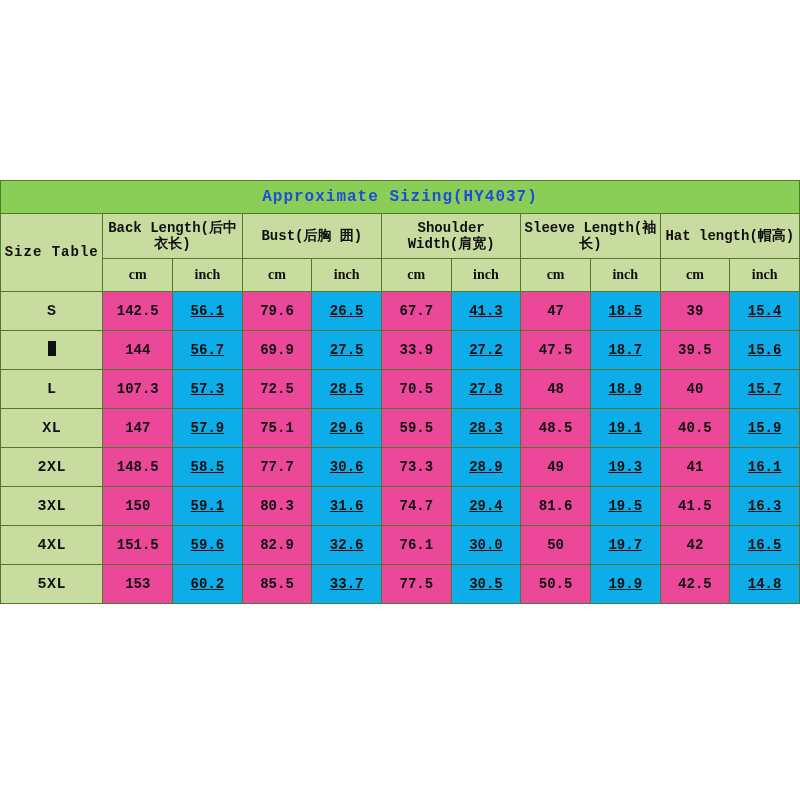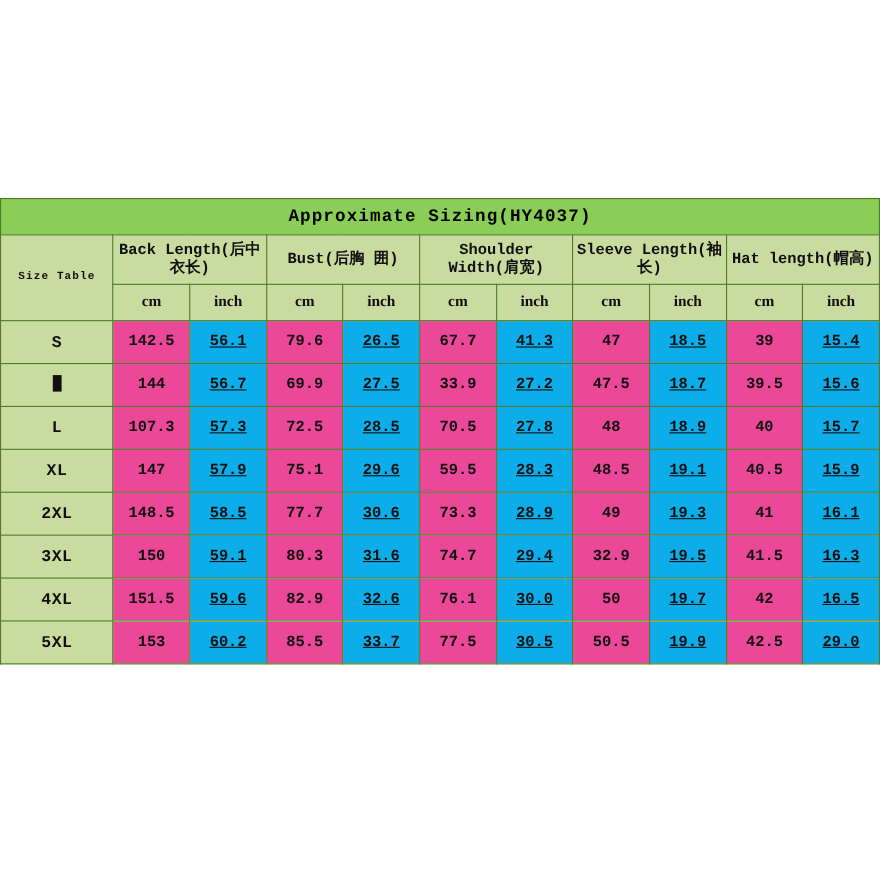--- a/index.html
+++ b/index.html
@@ -37,21 +37,21 @@
     border: 1px solid #4f7a2c;
     border-bottom: none;
     box-sizing: border-box;
     display: flex;
     align-items: center;
     justify-content: center;
   }
   .title-text {
     font-size: 16px;
     font-weight: bold;
-    color: #000000;
+    color: #1d4ed8;
     letter-spacing: 1px;
     white-space: nowrap;
   }
 
   
   table.size-table {
     border-collapse: collapse;
     table-layout: fixed;
     width: 800px;
     background: #c9dca0;
@@ -69,21 +69,21 @@
 
   
   .hdr {
     background: #c9dca0;
     font-size: 14px;
     line-height: 1.15;
     padding: 2px 3px;
   }
   .hdr-group { height: 44px; }
   .hdr-unit  { height: 32px; font-size: 14px; font-family: Liberation Serif, serif; }
-  .hdr-size  { font-size: 10px; letter-spacing: 1px; }
+  .hdr-size  { font-size: 14px; letter-spacing: 1px; }
 
   
   .size-cell {
     background: #c9dca0;
     font-size: 15px;
     height: 38px;
     letter-spacing: 0.5px;
   }
 
   
@@ -226,21 +226,21 @@
             <td class="inch">16.1</td>
           </tr>
           <tr>
             <td class="size-cell">3XL</td>
             <td class="cm">150</td>
             <td class="inch">59.1</td>
             <td class="cm">80.3</td>
             <td class="inch">31.6</td>
             <td class="cm">74.7</td>
             <td class="inch">29.4</td>
-            <td class="cm">32.9</td>
+            <td class="cm">81.6</td>
             <td class="inch">19.5</td>
             <td class="cm">41.5</td>
             <td class="inch">16.3</td>
           </tr>
           <tr>
             <td class="size-cell">4XL</td>
             <td class="cm">151.5</td>
             <td class="inch">59.6</td>
             <td class="cm">82.9</td>
             <td class="inch">32.6</td>
@@ -255,19 +255,19 @@
             <td class="size-cell">5XL</td>
             <td class="cm">153</td>
             <td class="inch">60.2</td>
             <td class="cm">85.5</td>
             <td class="inch">33.7</td>
             <td class="cm">77.5</td>
             <td class="inch">30.5</td>
             <td class="cm">50.5</td>
             <td class="inch">19.9</td>
             <td class="cm">42.5</td>
-            <td class="inch">29.0</td>
+            <td class="inch">14.8</td>
           </tr>
         </tbody>
     </table>
 
   </div>
 </div>
 
 </body></html>

